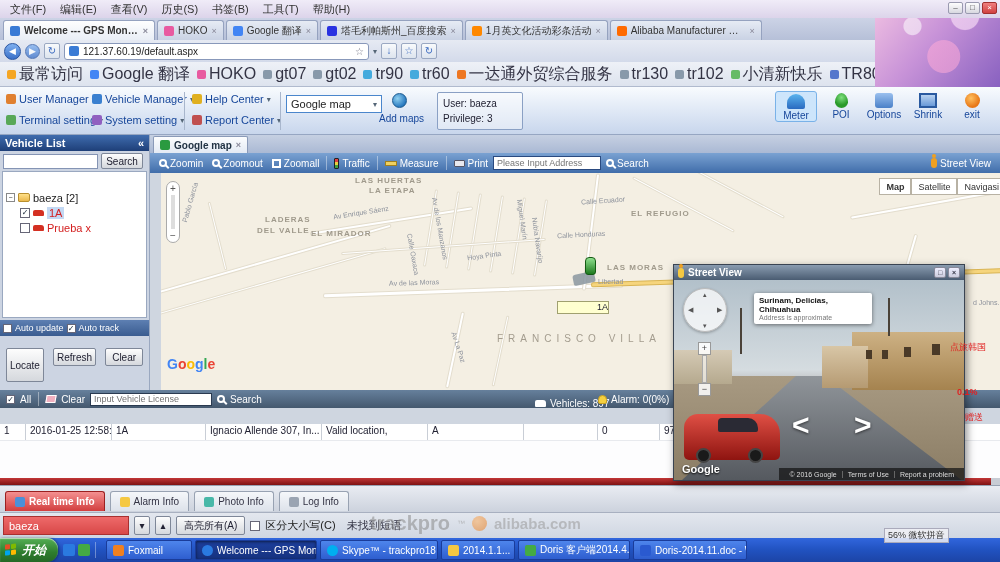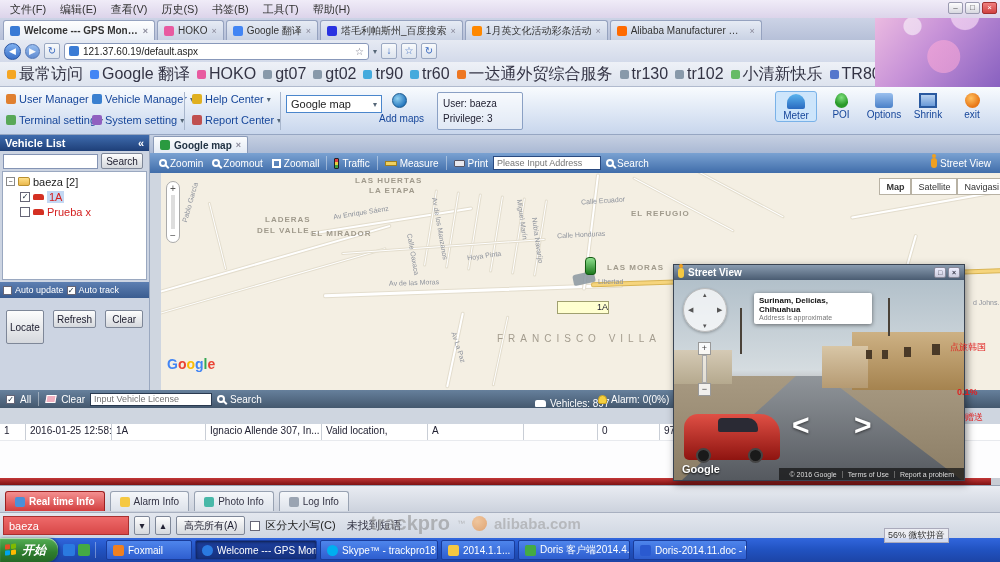--- a/index.html
+++ b/index.html
@@ -55,21 +55,21 @@
 .ic-opt{background:linear-gradient(#9ac0ee,#4a80c8);border-radius:3px;}
 .ic-shrink{background:linear-gradient(#b8d2f0,#6a9ad8);border:2px solid #2a5aa0;}
 .ic-exit{background:radial-gradient(circle at 40% 35%,#ffc060,#e87818 65%);border-radius:50%;width:15px!important;}
 
 
 .sidebar{position:absolute;left:0;top:135px;width:150px;height:255px;background:#ccd4e2;border-right:1px solid #9aa8c0;}
 .vl-header{height:16px;background:linear-gradient(#3f6cae,#1e3f78);color:#fff;font-weight:bold;font-size:11px;display:flex;justify-content:space-between;align-items:center;padding:0 5px;}
 .vl-search{height:20px;display:flex;gap:3px;padding:2px 3px;align-items:center;}
 .vl-input{width:95px;height:15px;border:1px solid #8494b4;font-size:10px;padding:0 2px;background:#fff;}
 .btn3d{background:linear-gradient(#fdfdfd,#d5d8dd);border:1px solid #7e8798;border-radius:2px;font-size:10px;color:#223;text-align:center;}
-.vl-tree{height:109px;background:#fff;border:1px solid #9aa8c0;margin:0 2px;padding:2px 3px;font-size:11px;overflow:hidden;}
+.vl-tree{height:147px;background:#fff;border:1px solid #9aa8c0;margin:0 2px;padding:18px 3px;font-size:11px;overflow:hidden;}
 .trow{display:flex;align-items:center;gap:3px;height:15px;}
 .expander{width:9px;height:9px;border:1px solid #888;background:#fff;font-size:7px;line-height:7px;text-align:center;color:#333;flex:none;}
 .folder{width:12px;height:9px;background:linear-gradient(#ffe089,#eab84d);border:1px solid #b98f2e;border-radius:1px 2px 2px 1px;flex:none;}
 .cb{width:10px;height:10px;border:1px solid #667;background:#fff;font-size:8px;line-height:8px;text-align:center;color:#123;flex:none;display:inline-block;}
 .car-red{width:11px;height:6px;background:#d43022;border-radius:2px 3px 1px 1px;flex:none;}
 .redtxt{color:#d42020;}
 .sel-bg{background:#c3d8f3;padding:0 2px;}
 .auto-bar{height:16px;margin-top:2px;background:linear-gradient(#5d7fb2,#3a5c90);color:#fff;font-size:9px;display:flex;align-items:center;gap:3px;padding:0 3px;}
 .vl-btns{display:flex;gap:9px;padding:12px 6px 0 6px;}
 

